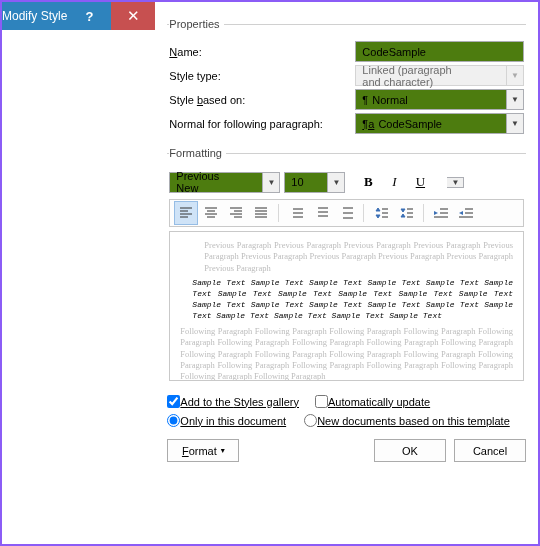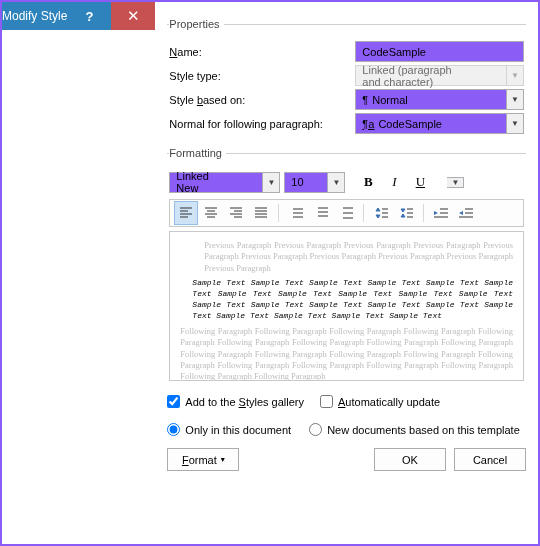--- a/index.html
+++ b/index.html
@@ -50,21 +50,21 @@
     font-size: 11px;
     color: #444;
     padding: 0 4px 0 0;
   }
   .row { display: flex; align-items: center; margin: 3px 0; }
   .row label { width: 186px; }
   .row label .ul { text-decoration: underline; }
   .inputlike {
     flex: 1;
     border: 1px solid #abadb3;
-    background: #8b5cf6;
+    background: #4d7c0f;
     height: 21px;
     padding: 2px 6px;
     font-size: 11px;
     display: flex;
     align-items: center;
   }
   .inputlike.disabled { background: #f0f0f0; color:#6d6d6d; border-color:#d4d4d4;}
   .combo { position: relative; display:flex; }
   .combo .inputlike { padding-right: 36px; }
   .combo .arrow {
@@ -112,22 +112,22 @@
   .preview .sample{color:#000;font-family:"Courier New",monospace;font-size:8px;margin:4px 0 4px 12px; text-align:justify;font-style:italic;}
   .preview .ghost{font-family:"Times New Roman",serif;font-size:8.5px;color:#bdbdbd;}
   .desc{
     border:1px solid #c9c9c9;
     padding:6px 8px;
     font-size:11px;
     line-height:1.4;
     margin-top:-1px;
   }
   .checkrow{display:flex;align-items:center;gap:16px;margin-top:10px;}
-  .checkrow label,.radiorow label{display:flex;align-items:center;gap:5px;}
-  .radiorow{display:flex;align-items:center;gap:18px;margin-top:15px;}
+  .checkrow label,.radiorow label{display:flex;align-items:center;text-decoration:underline;}
+  .radiorow{display:flex;align-items:center;gap:18px;margin-top:6px;}
   .footer{display:flex;align-items:center;margin-top:12px;}
   .btnstd{
     display:inline-flex;align-items:center;justify-content:center;
     height:23px;min-width:72px;padding:0 12px;
     border:1px solid #ababab;background:#fdfdfd;
     font-size:11px;
   }
   .footer .spacer{flex:1;}
   input[type=checkbox],input[type=radio]{margin:0;}
   svg{display:block;}
@@ -180,21 +180,21 @@
           <div class="arrow">▼</div>
         </div>
       </div>
     </fieldset>
 
     <fieldset>
       <legend>Formatting</legend>
 
       <div class="toolbar1">
         <div class="combo fontcombo">
-          <div class="inputlike">Linked New</div>
+          <div class="inputlike">Previous New</div>
           <div class="arrow">▼</div>
         </div>
         <div class="combo sizecombo">
           <div class="inputlike">10</div>
           <div class="arrow">▼</div>
         </div>
         <div style="width:4px"></div>
         <div class="tbtn">
             <b>B</b>
           </div>

